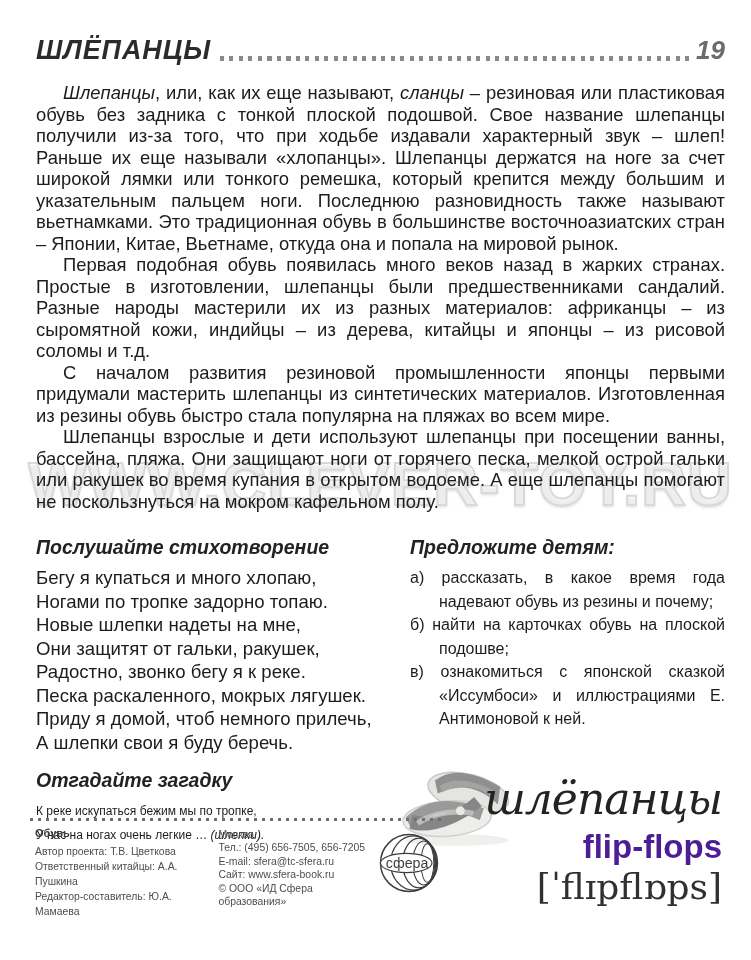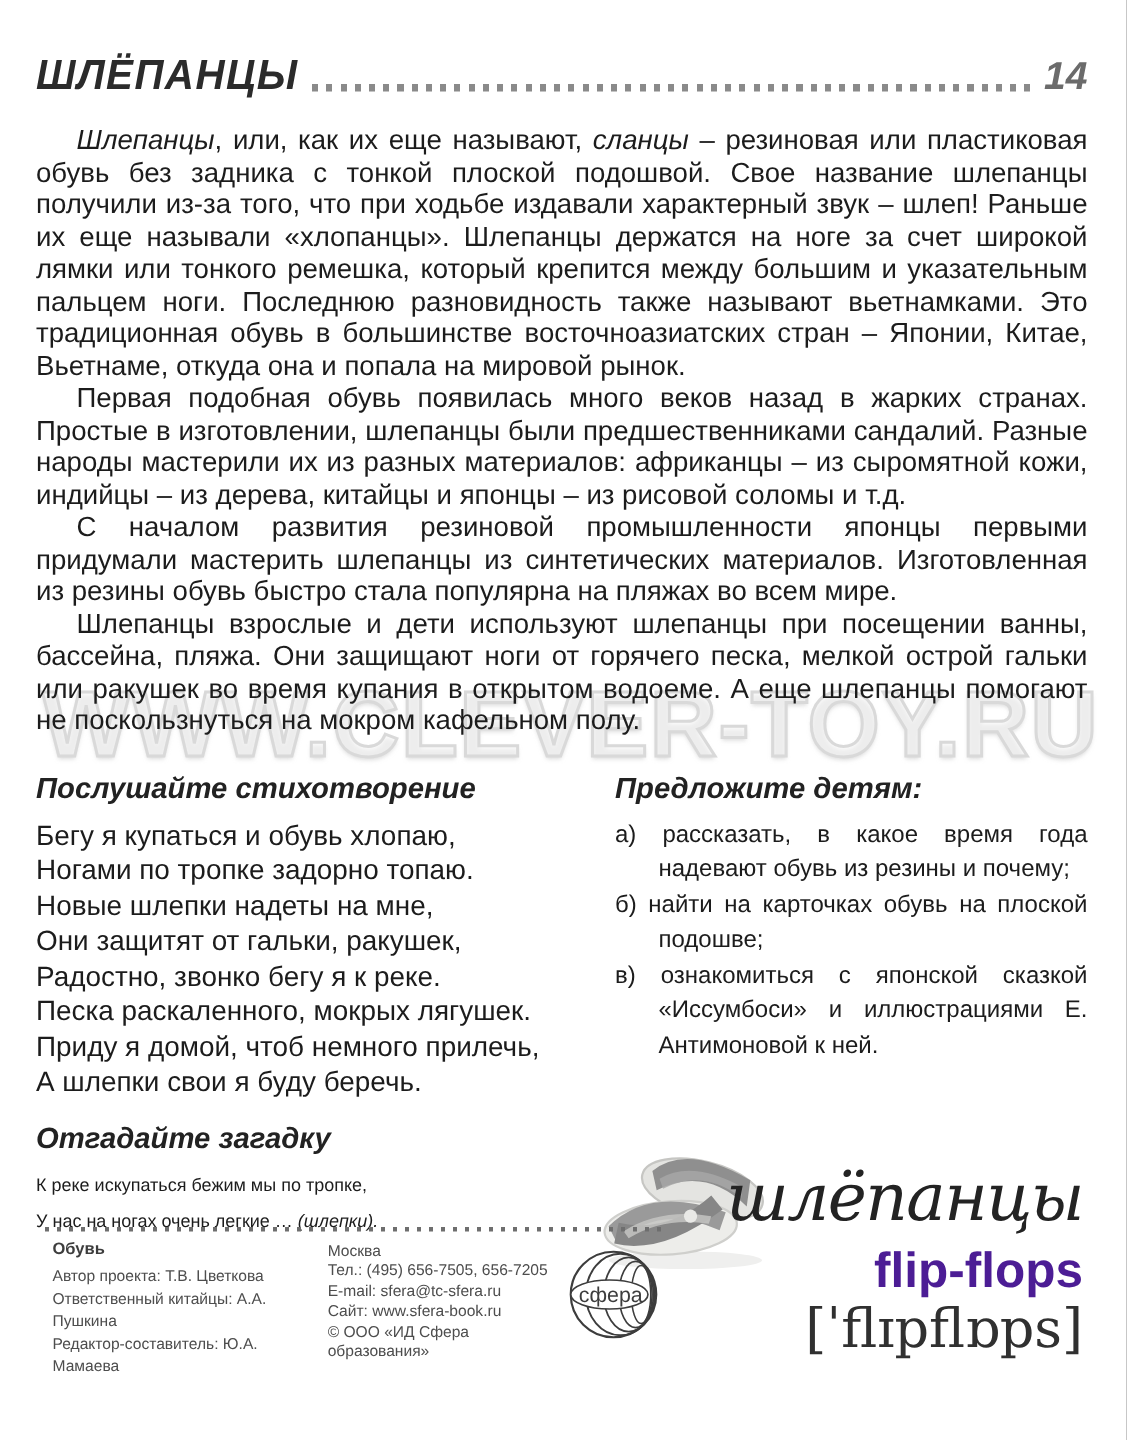--- a/index.html
+++ b/index.html
@@ -5,21 +5,21 @@
   html,body{margin:0;padding:0;background:#9c9c9c;}
   .page{
     position:relative;
     width:751px;height:960px;
     background:#ffffff;
     font-family:"Liberation Sans",sans-serif;
     color:#1c1c1c;
     overflow:hidden;
     margin:0 auto;
     box-sizing:border-box;
-    padding:34px 26px 0 24px;
+    padding:34px 26px 0 36px;
   }
   
   .header{display:flex;align-items:flex-end;position:relative;z-index:2;}
   .page-title{
     font-style:italic;font-weight:bold;font-size:28px;
     letter-spacing:1px;color:#2b2b2b;white-space:nowrap;
     transform:scaleX(.96);transform-origin:left bottom;
   }
   .leader{
     flex:1;height:5px;margin:0 6px 5px 2px;
@@ -94,36 +94,36 @@
   .f-logo{margin-left:4px;margin-top:2px;}
 </style>
 </head>
 <body>
 
 <div class="page">
 
   <div class="header">
     <span class="page-title">ШЛЁПАНЦЫ</span>
     <span class="leader"></span>
-    <span class="page-num">14</span>
+    <span class="page-num">19</span>
   </div>
 
   <div class="watermark">WWW.CLEVER-TOY.RU</div>
 
   <div class="article">
     <p><span class="it">Шлепанцы</span><span>, или, как их еще называют, </span><span class="it">сланцы</span><span> – резиновая или пластиковая обувь без задника с тонкой плоской подошвой. Свое название шлепанцы получили из-за того, что при ходьбе издавали характерный звук – шлеп! Раньше их еще называли «хлопанцы». Шлепанцы держатся на ноге за счет широкой лямки или тонкого ремешка, который крепится между большим и указательным пальцем ноги. Последнюю разновидность также называют вьетнамками. Это традиционная обувь в большинстве восточноазиатских стран – Японии, Китае, Вьетнаме, откуда она и попала на мировой рынок.</span></p>
     <p>Первая подобная обувь появилась много веков назад в жарких странах. Простые в изготовлении, шлепанцы были предшественниками сандалий. Разные народы мастерили их из разных материалов: африканцы – из сыромятной кожи, индийцы – из дерева, китайцы и японцы – из рисовой соломы и т.д.</p>
     <p>С началом развития резиновой промышленности японцы первыми придумали мастерить шлепанцы из синтетических материалов. Изготовленная из резины обувь быстро стала популярна на пляжах во всем мире.</p>
     <p>Шлепанцы взрослые и дети используют шлепанцы при посещении ванны, бассейна, пляжа. Они защищают ноги от горячего песка, мелкой острой гальки или ракушек во время купания в открытом водоеме. А еще шлепанцы помогают не поскользнуться на мокром кафельном полу.</p>
   </div>
 
   <div class="cols">
     <div class="col-left">
       <h3 class="subhead">Послушайте стихотворение</h3>
-      <div class="poem-line">Бегу я купаться и обувь хлопаю,</div>
+      <div class="poem-line">Бегу я купаться и много хлопаю,</div>
       <div class="poem-line">Ногами по тропке задорно топаю.</div>
       <div class="poem-line">Новые шлепки надеты на мне,</div>
       <div class="poem-line">Они защитят от гальки, ракушек,</div>
       <div class="poem-line">Радостно, звонко бегу я к реке.</div>
       <div class="poem-line">Песка раскаленного, мокрых лягушек.</div>
       <div class="poem-line">Приду я домой, чтоб немного прилечь,</div>
       <div class="poem-line">А шлепки свои я буду беречь.</div>
 
       <div class="riddle">
         <h3 class="subhead">Отгадайте загадку</h3>

